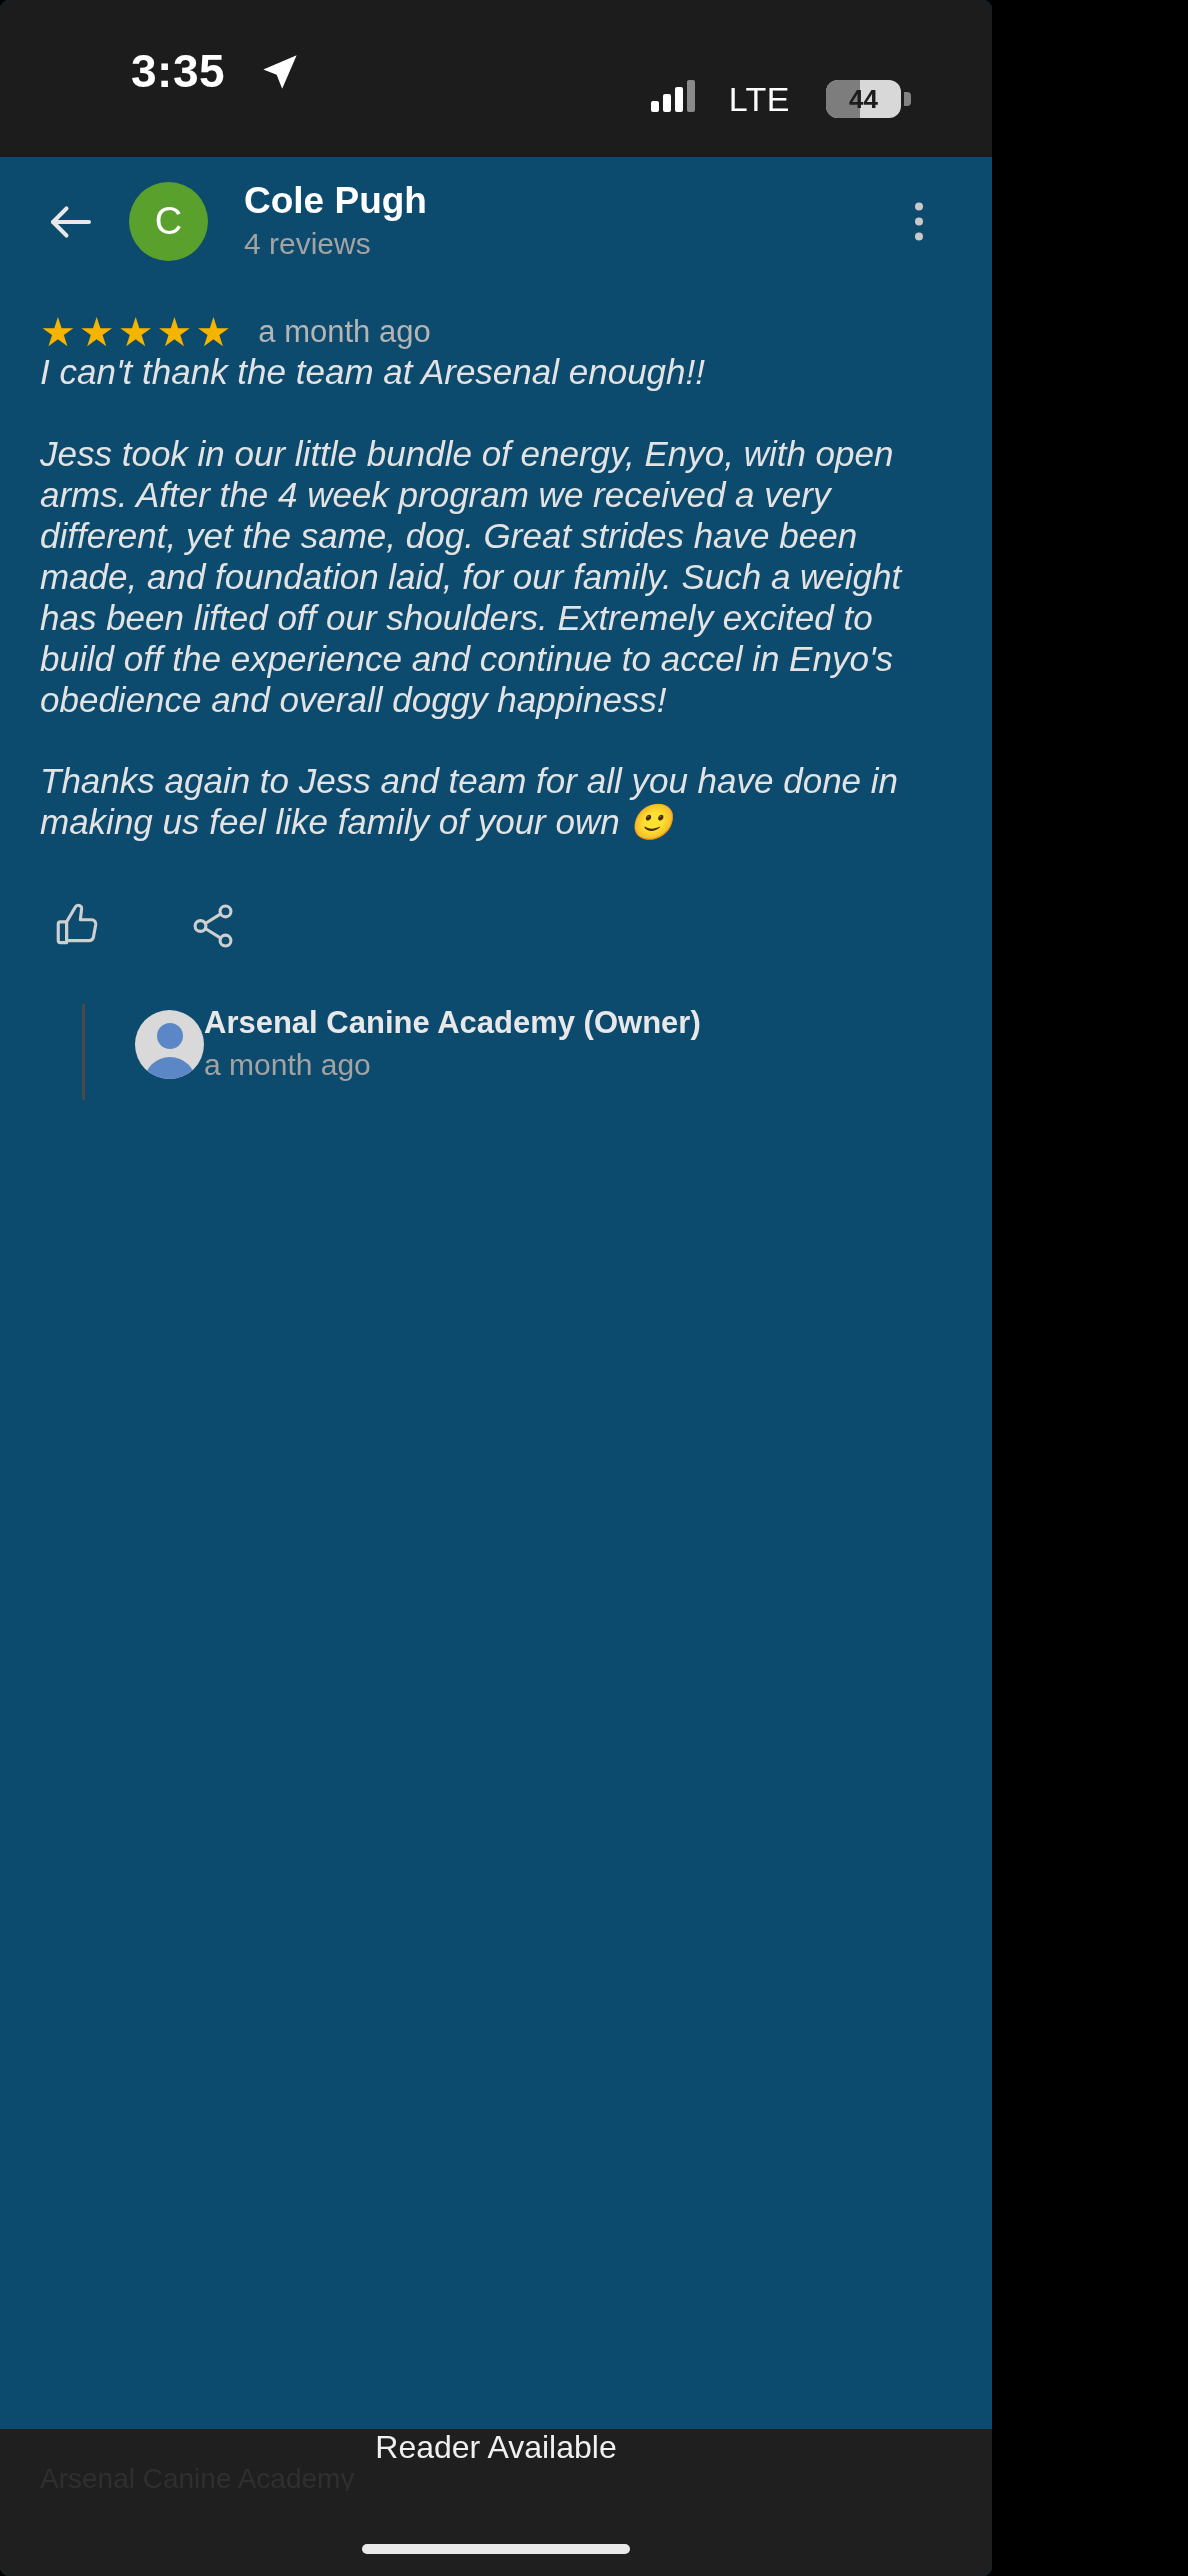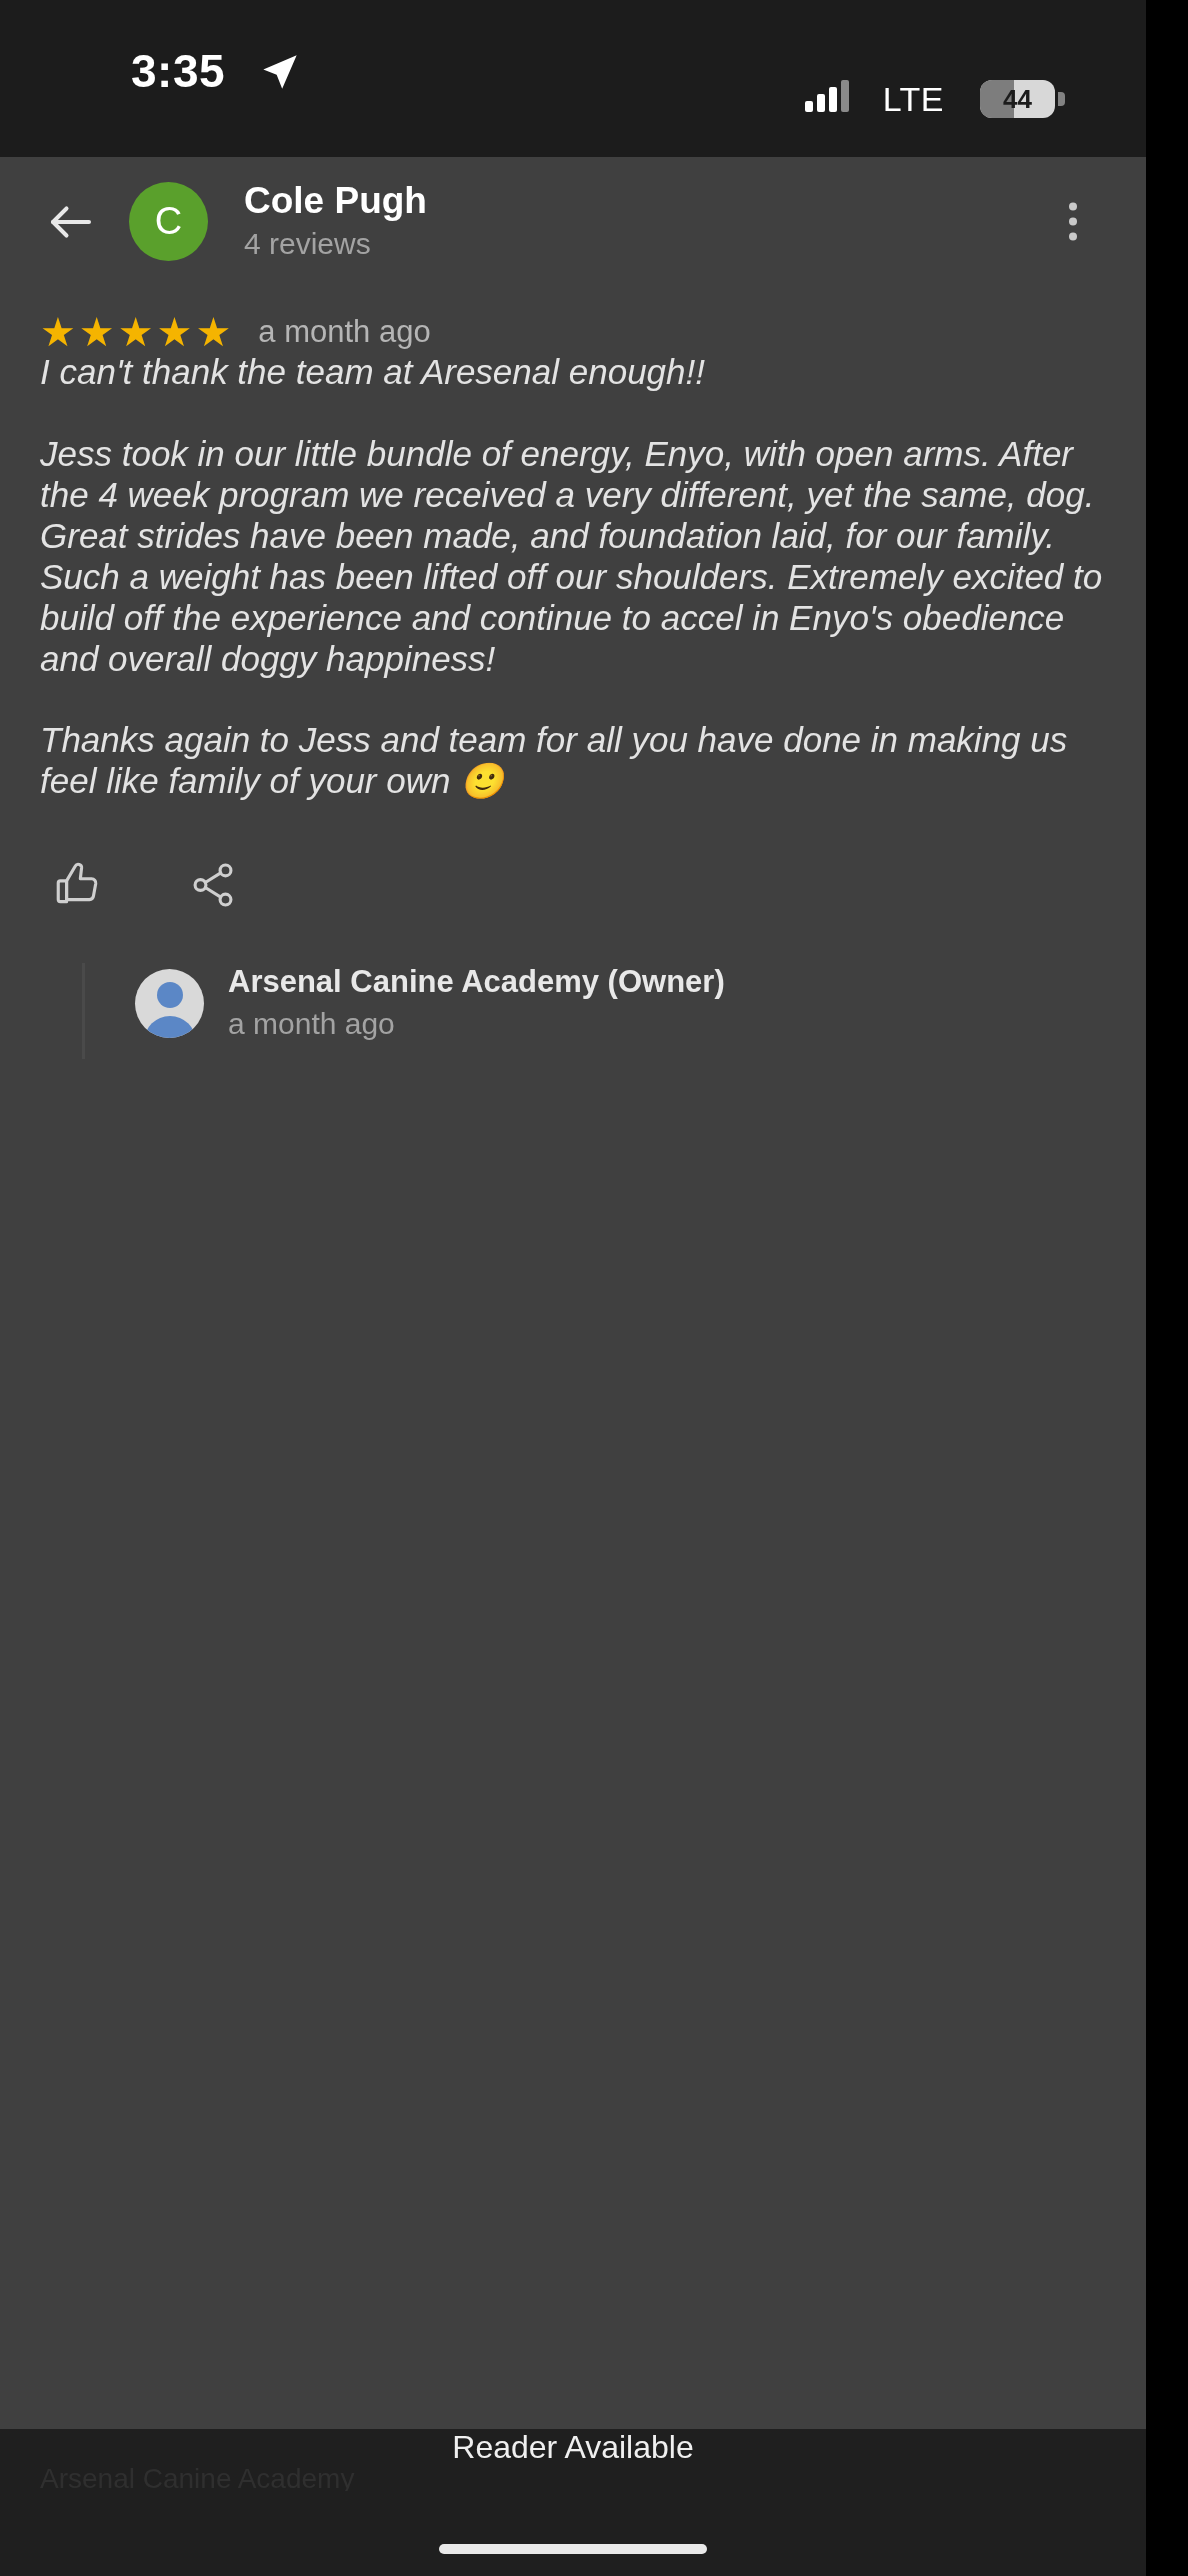--- a/index.html
+++ b/index.html
@@ -5,24 +5,25 @@
   * { box-sizing: border-box; margin: 0; padding: 0; }
   html, body {
     width: 1189px;
     height: 2576px;
     background: #000;
     font-family: "Liberation Sans", sans-serif;
     -webkit-font-smoothing: antialiased;
   }
   .phone {
     position: relative;
-    width: 1146px;
+    width: 992px;
     height: 2576px;
-    background: #404040;
+    background: #0c4a6e;
     overflow: hidden;
+    border-radius: 9px;
   }
 
   
   .statusbar {
     position: relative;
     height: 157px;
     background: #1c1c1c;
     color: #ffffff;
   }
   .status-time {
@@ -255,21 +256,20 @@
     position: absolute;
     left: 50%;
     bottom: -14px;
     transform: translateX(-50%);
     width: 52px;
     height: 36px;
     border-radius: 26px 26px 0 0;
     background: #5b87c6;
   }
   .reply-meta {
-    margin-left: 24px;
   }
   .reply-name {
     font-size: 31px;
     font-weight: 700;
     color: #e8e8e8;
     line-height: 1.25;
   }
   .reply-age {
     font-size: 30px;
     color: #a3a3a3;

